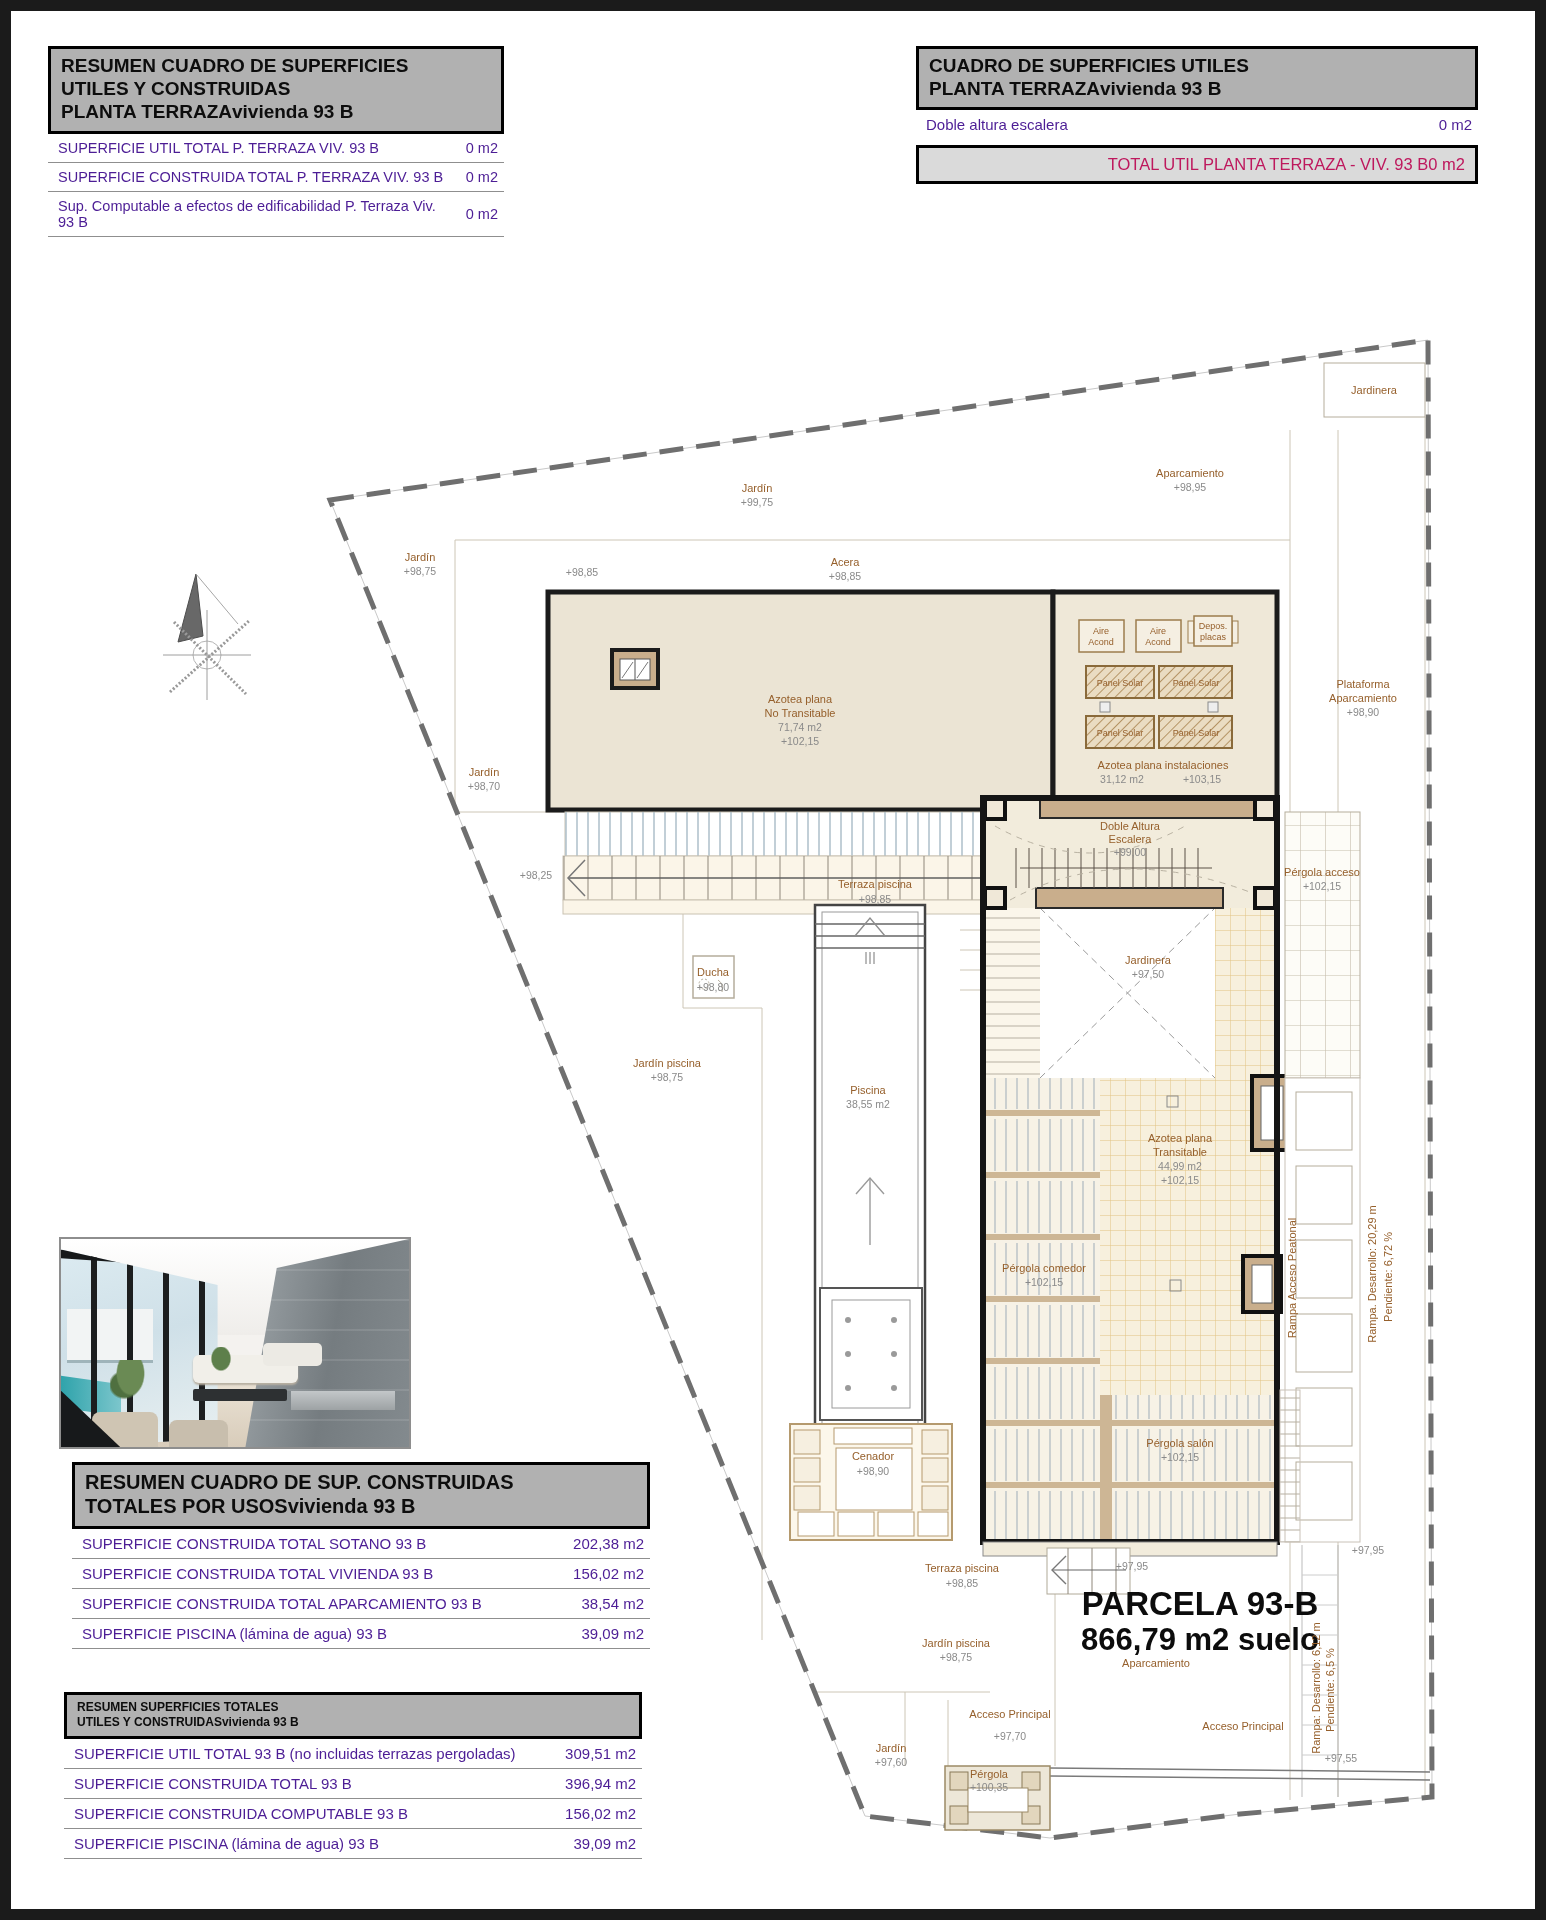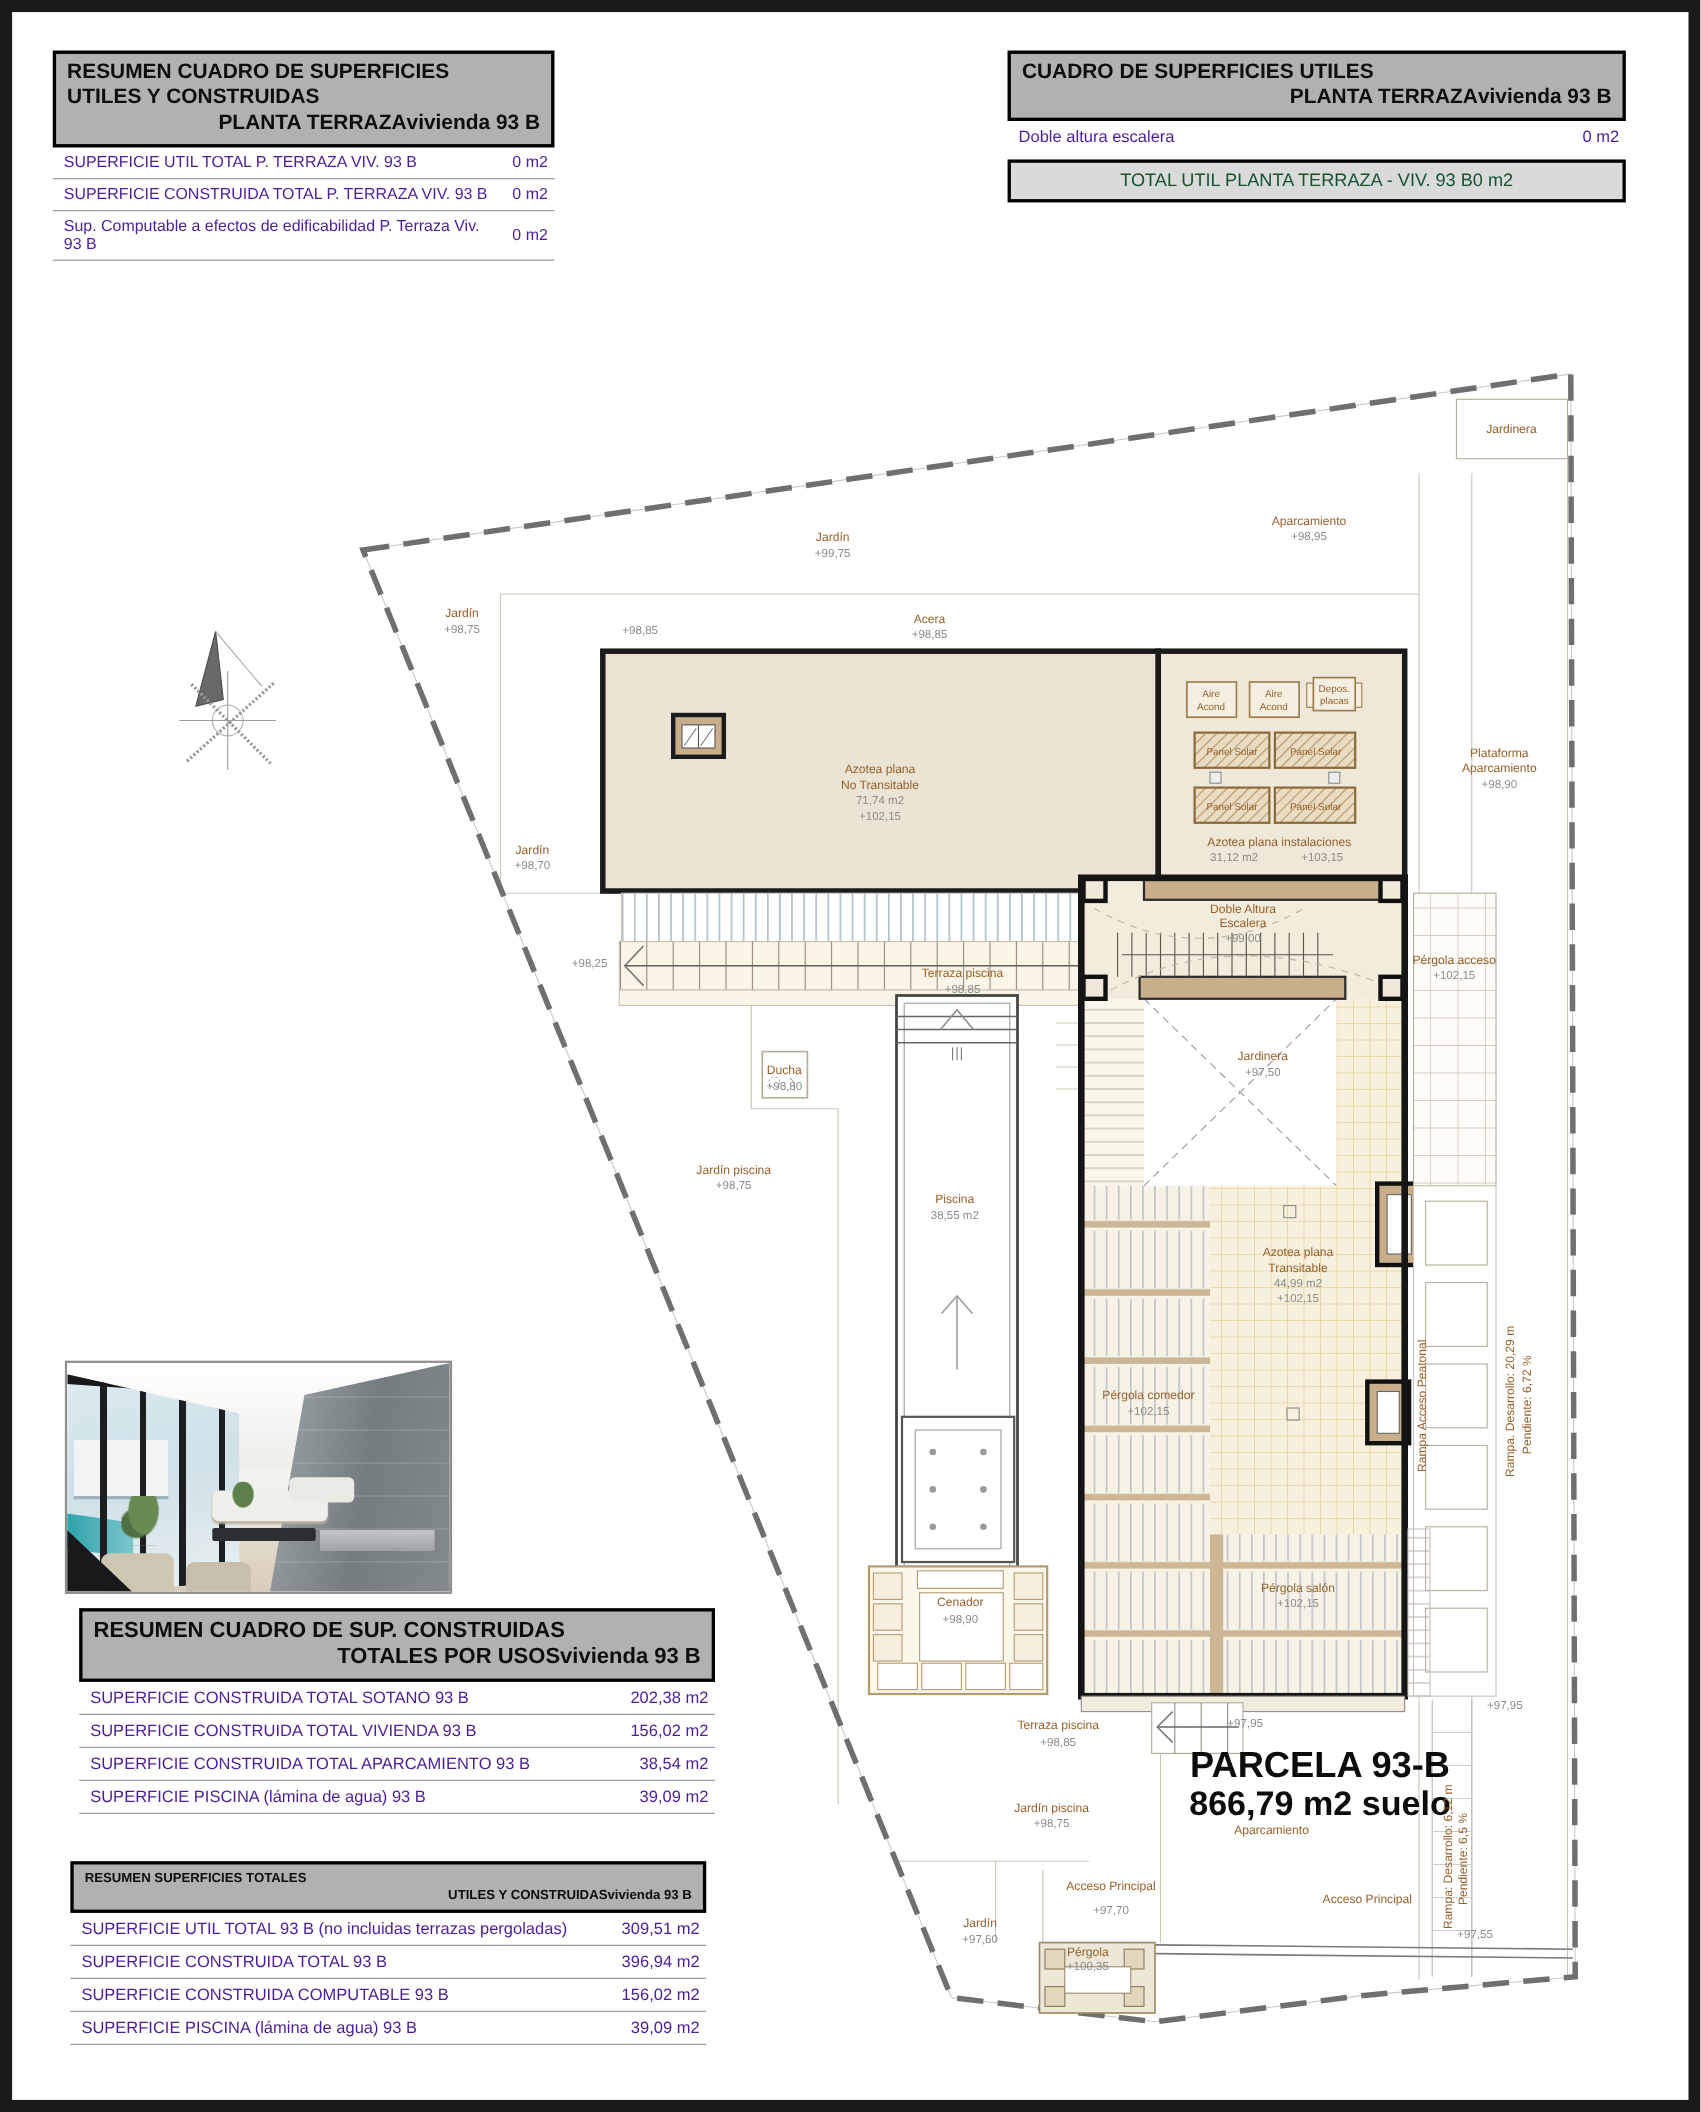--- a/index.html
+++ b/index.html
@@ -6,26 +6,26 @@
   .sheet{position:relative;width:1546px;height:1920px;background:#ffffff;
          font-family:"Liberation Sans", sans-serif;overflow:hidden;}
   .frame{position:absolute;inset:0;border:11px solid #1b1b1b;pointer-events:none;z-index:6;}
   .plan-svg{position:absolute;left:0;top:0;z-index:1;}
 
   
   .tbl{position:absolute;z-index:3;background:#fff;}
   .tbl-head{background:#b1b1b1;border:3px solid #000;color:#0d0d0d;
             font-weight:bold;padding:5px 10px 7px 10px;line-height:1.22;}
   .th-line{display:block;}
-  .th-split{display:flex;justify-content:flex-end;align-items:baseline;}
+  .th-split{display:flex;justify-content:flex-start;align-items:baseline;}
   .tbl-row{display:flex;justify-content:space-between;align-items:center;
            color:#4c1d95;border-bottom:1.6px solid #8f8f8f;padding:6px 6px 6px 10px;}
   .tbl-row .val{white-space:nowrap;padding-left:12px;}
-  .tbl-total{display:flex;justify-content:center;align-items:center;
-             border:3px solid #000;background:#dadada;color:#14532d;
+  .tbl-total{display:flex;justify-content:flex-end;align-items:center;
+             border:3px solid #000;background:#dadada;color:#be185d;
              padding:7px 10px;margin-top:6px;}
   #tbl1{left:48px;top:46px;width:456px;font-size:14.5px;}
   #tbl1 .tbl-head{font-size:19px;}
   #tbl2{left:916px;top:46px;width:562px;font-size:15px;}
   #tbl2 .tbl-head{font-size:19px;}
   #tbl2 .tbl-row{border-bottom:none;}
   #tbl2 .tbl-total{font-size:16.5px;}
   #tbl3{left:72px;top:1462px;width:578px;font-size:15px;}
   #tbl3 .tbl-head{font-size:20px;}
   #tbl4{left:64px;top:1692px;width:578px;font-size:15px;}

